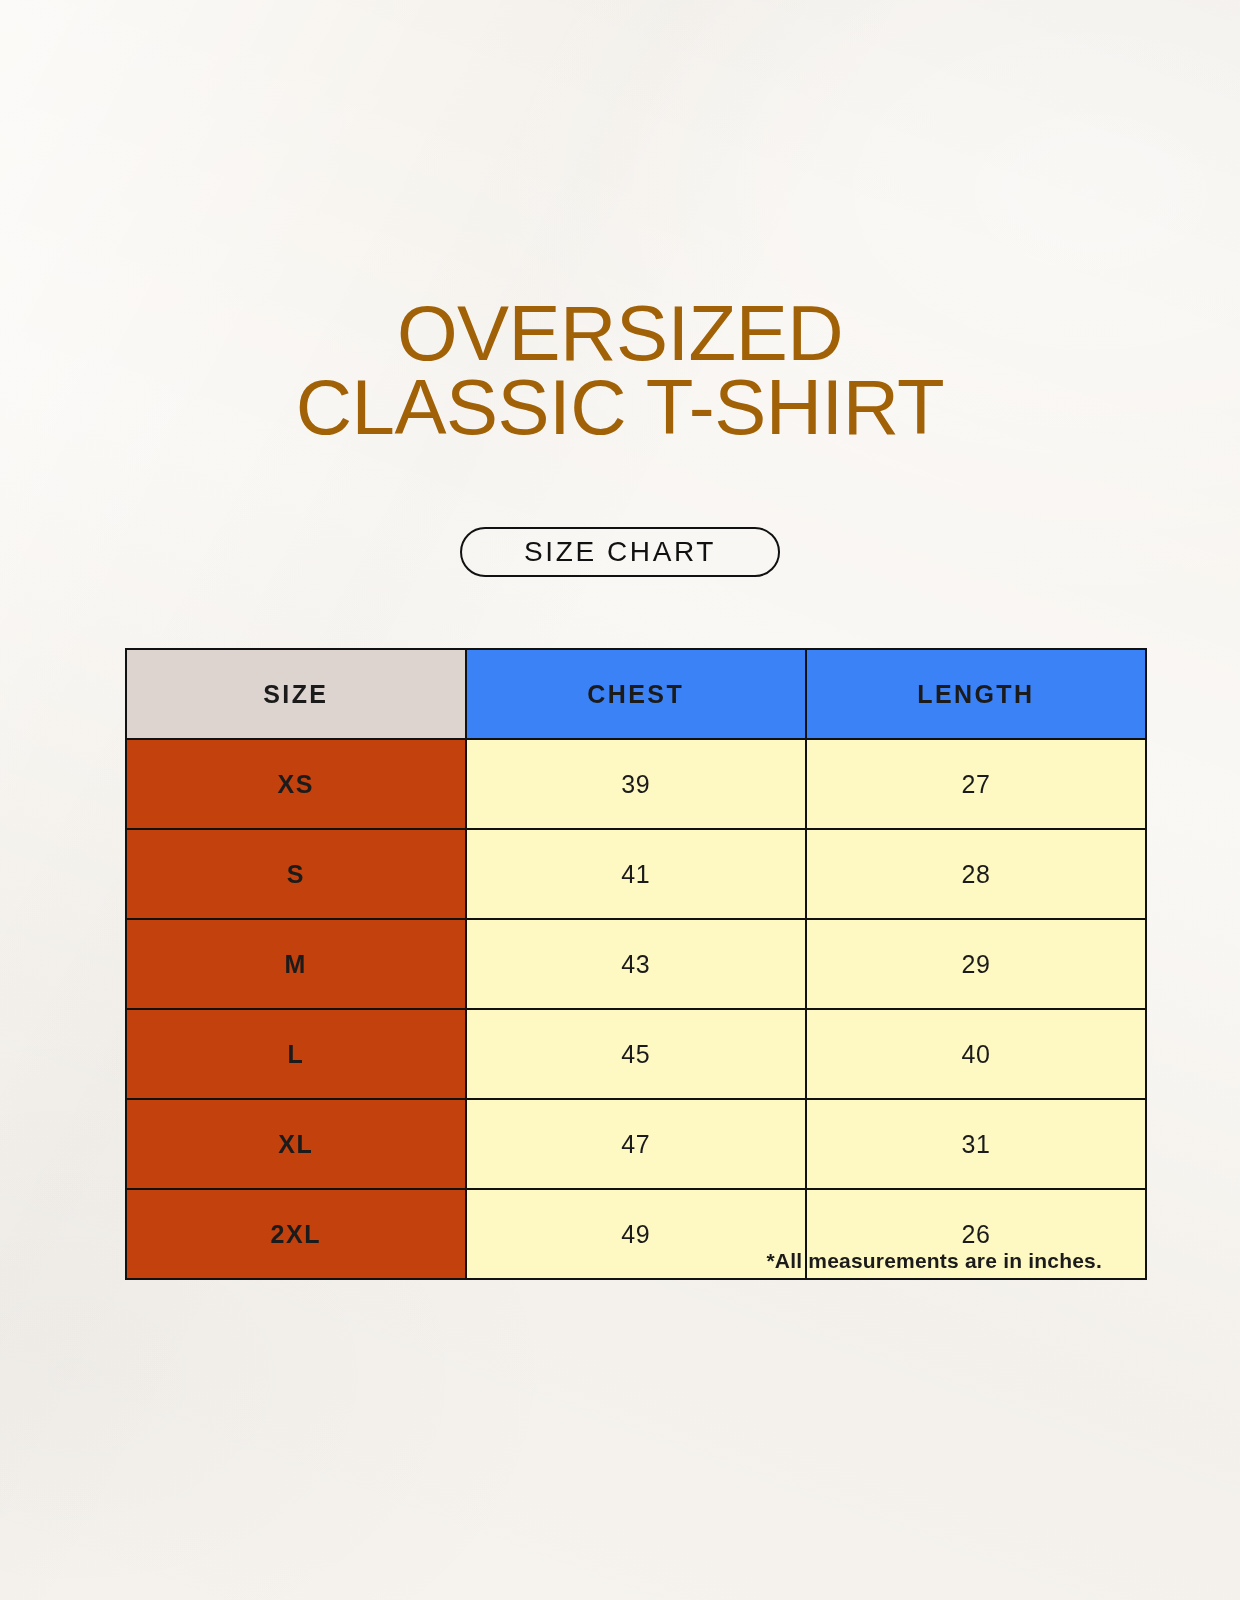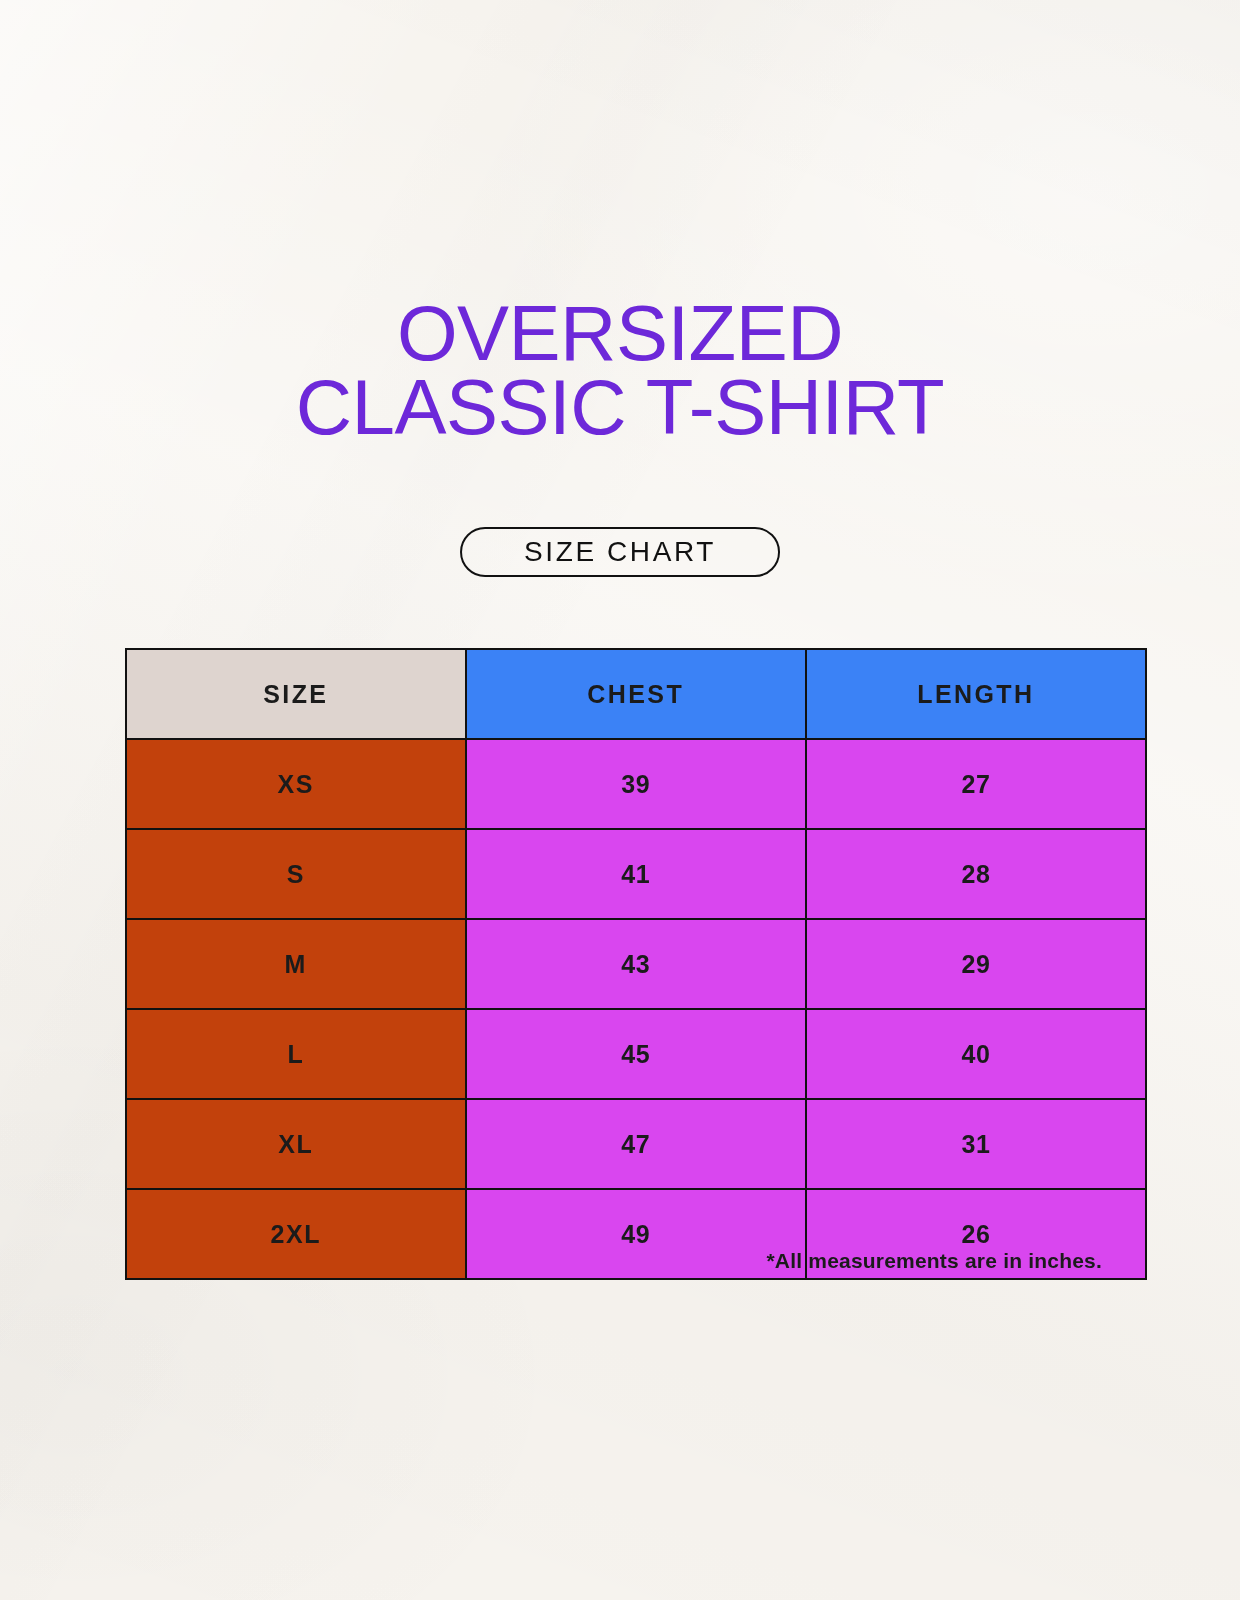--- a/index.html
+++ b/index.html
@@ -29,21 +29,21 @@
     position: relative;
     width: 1240px;
     height: 1600px;
   }
   .title {
     position: absolute;
     top: 296px;
     left: 0;
     right: 0;
     text-align: center;
-    color: #6d28d9;
+    color: #a16207;
     font-size: 78px;
     line-height: 0.95;
     letter-spacing: -0.5px;
     font-weight: 400;
     white-space: pre-line;
   }
   .badge {
     position: absolute;
     top: 527px;
     left: 50%;
@@ -90,22 +90,22 @@
   }
   thead th.h-size { background: #ded4cf; }
   thead th.h-meas { background: #3b82f6; }
 
   tbody td.cell-size {
     background: #c2410c;
     font-weight: 700;
     letter-spacing: 1.6px;
   }
   tbody td.cell-val {
-    background: #d946ef;
-    font-weight: 700;
+    background: #fef9c3;
+    font-weight: 400;
     letter-spacing: 0.5px;
   }
   .footnote {
     position: absolute;
     top: 1249px;
     right: 138px;
     font-size: 21px;
     font-weight: 700;
     color: #1b1b1b;
     letter-spacing: 0.2px;

